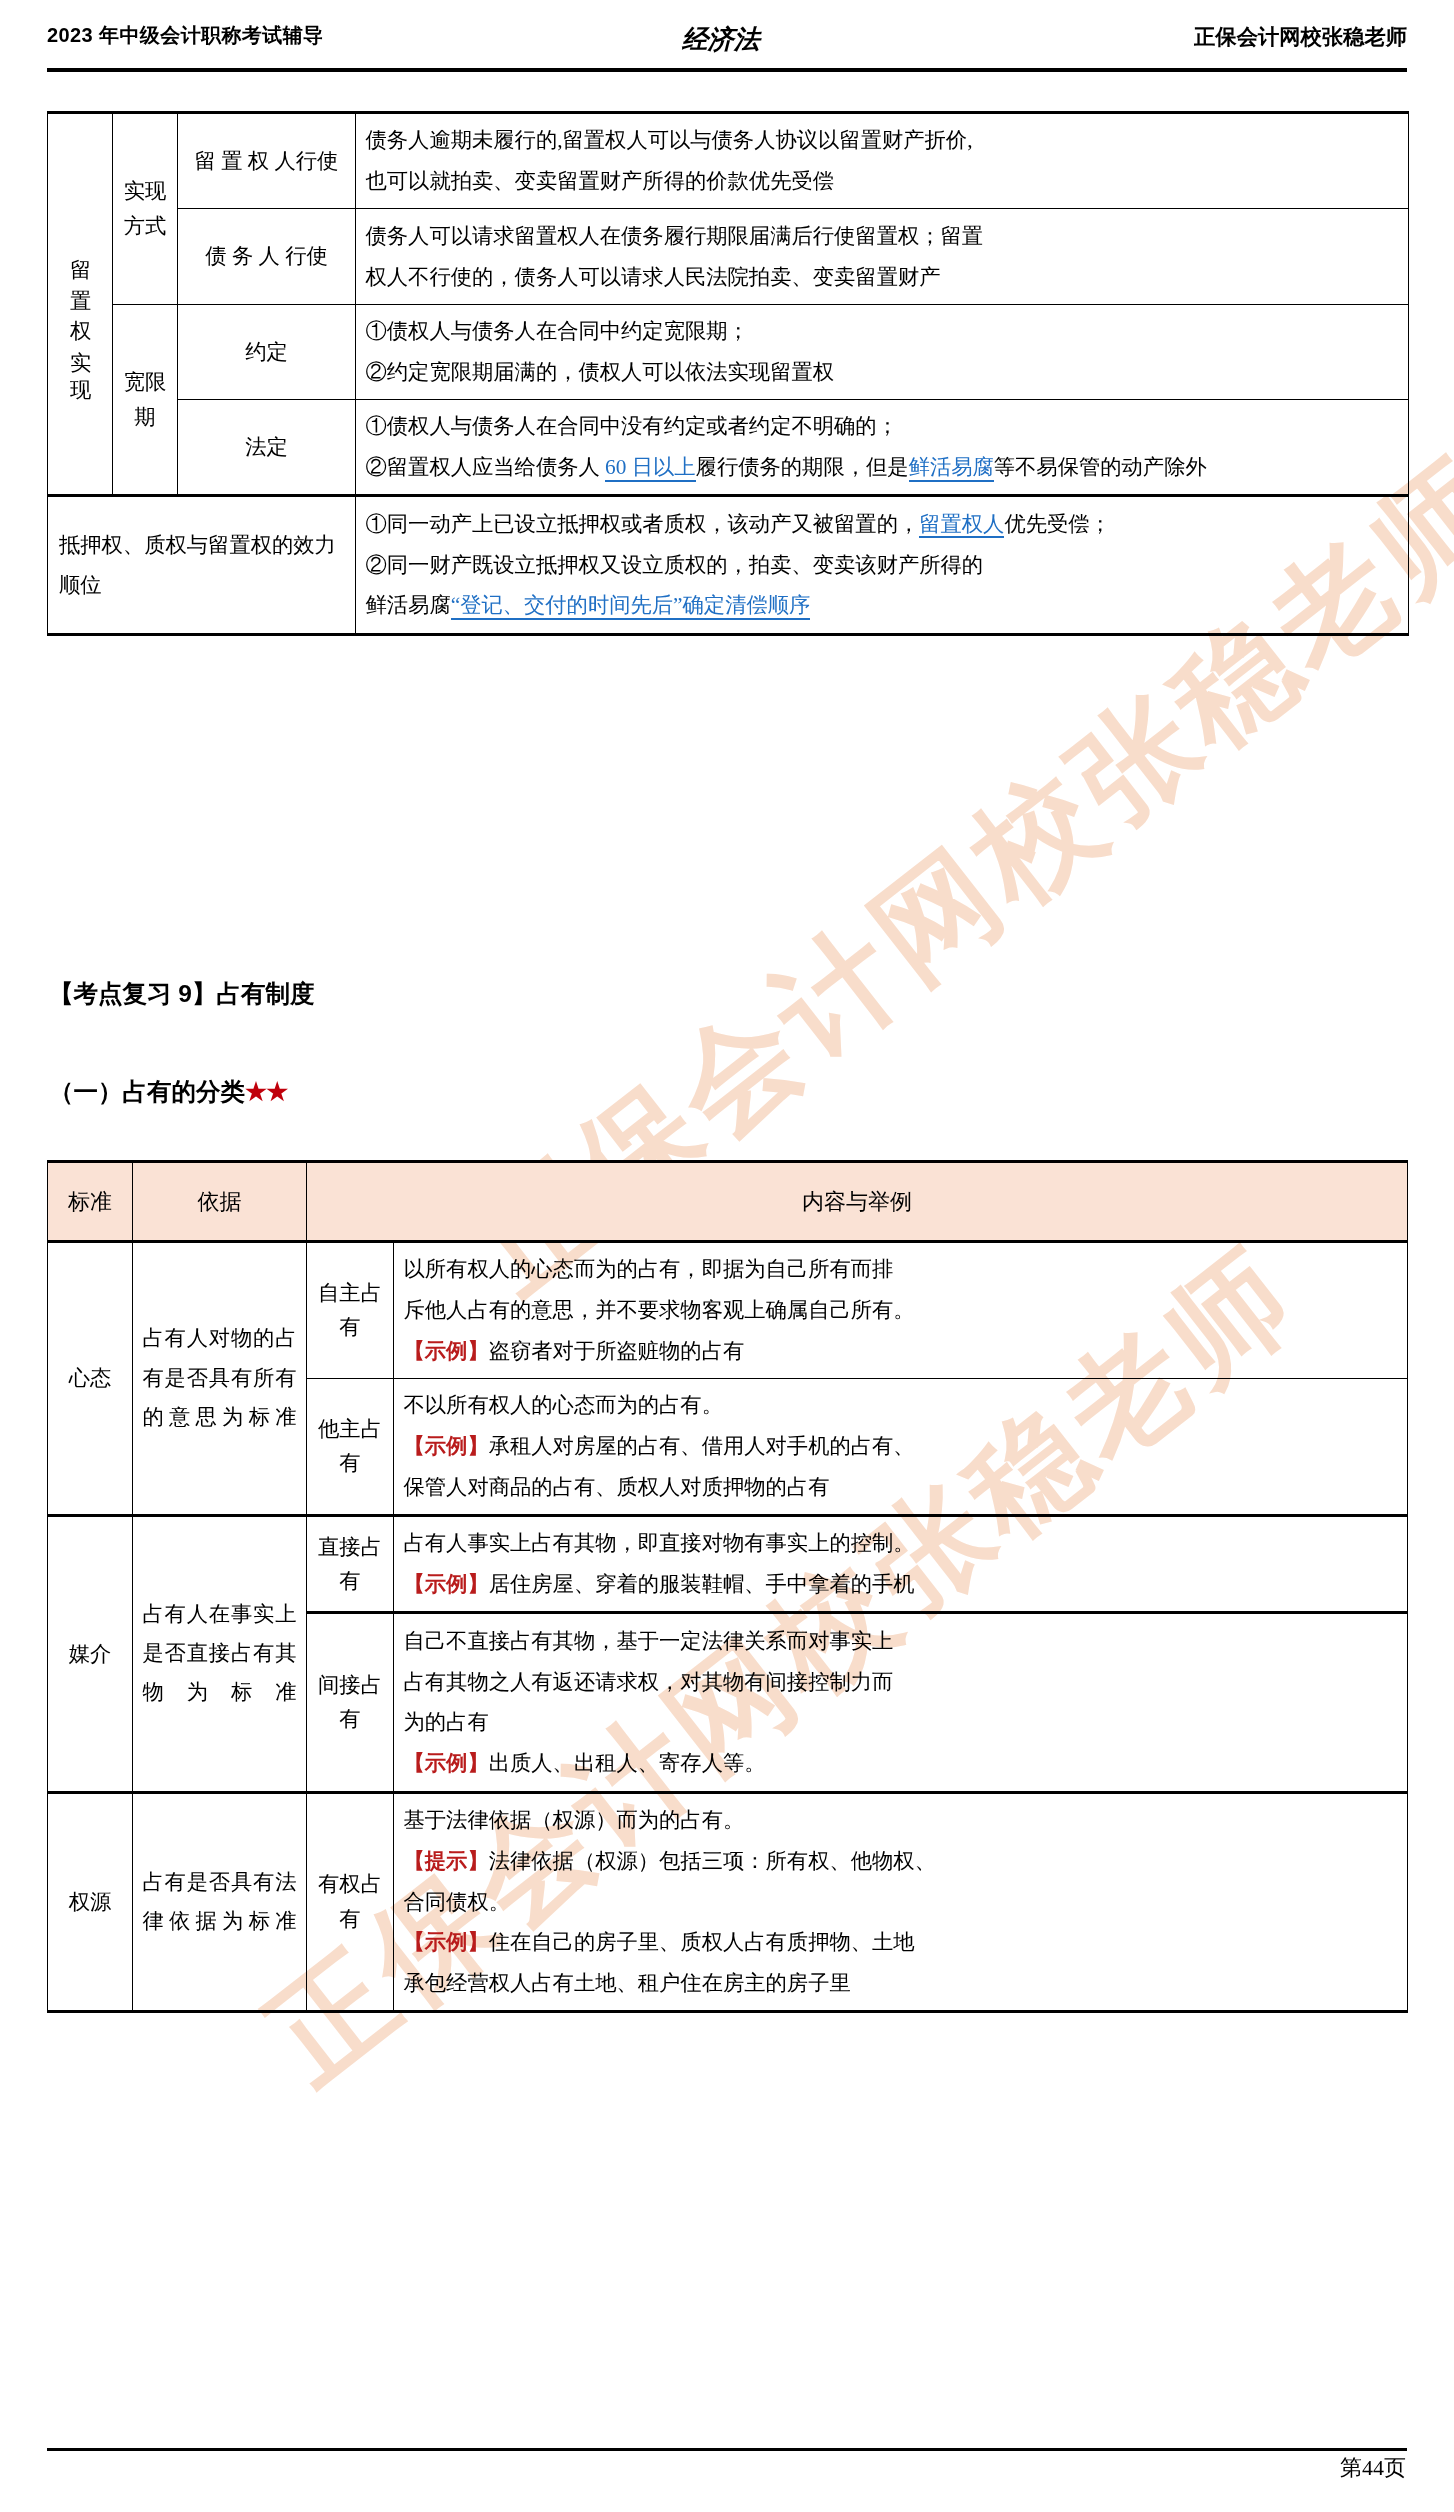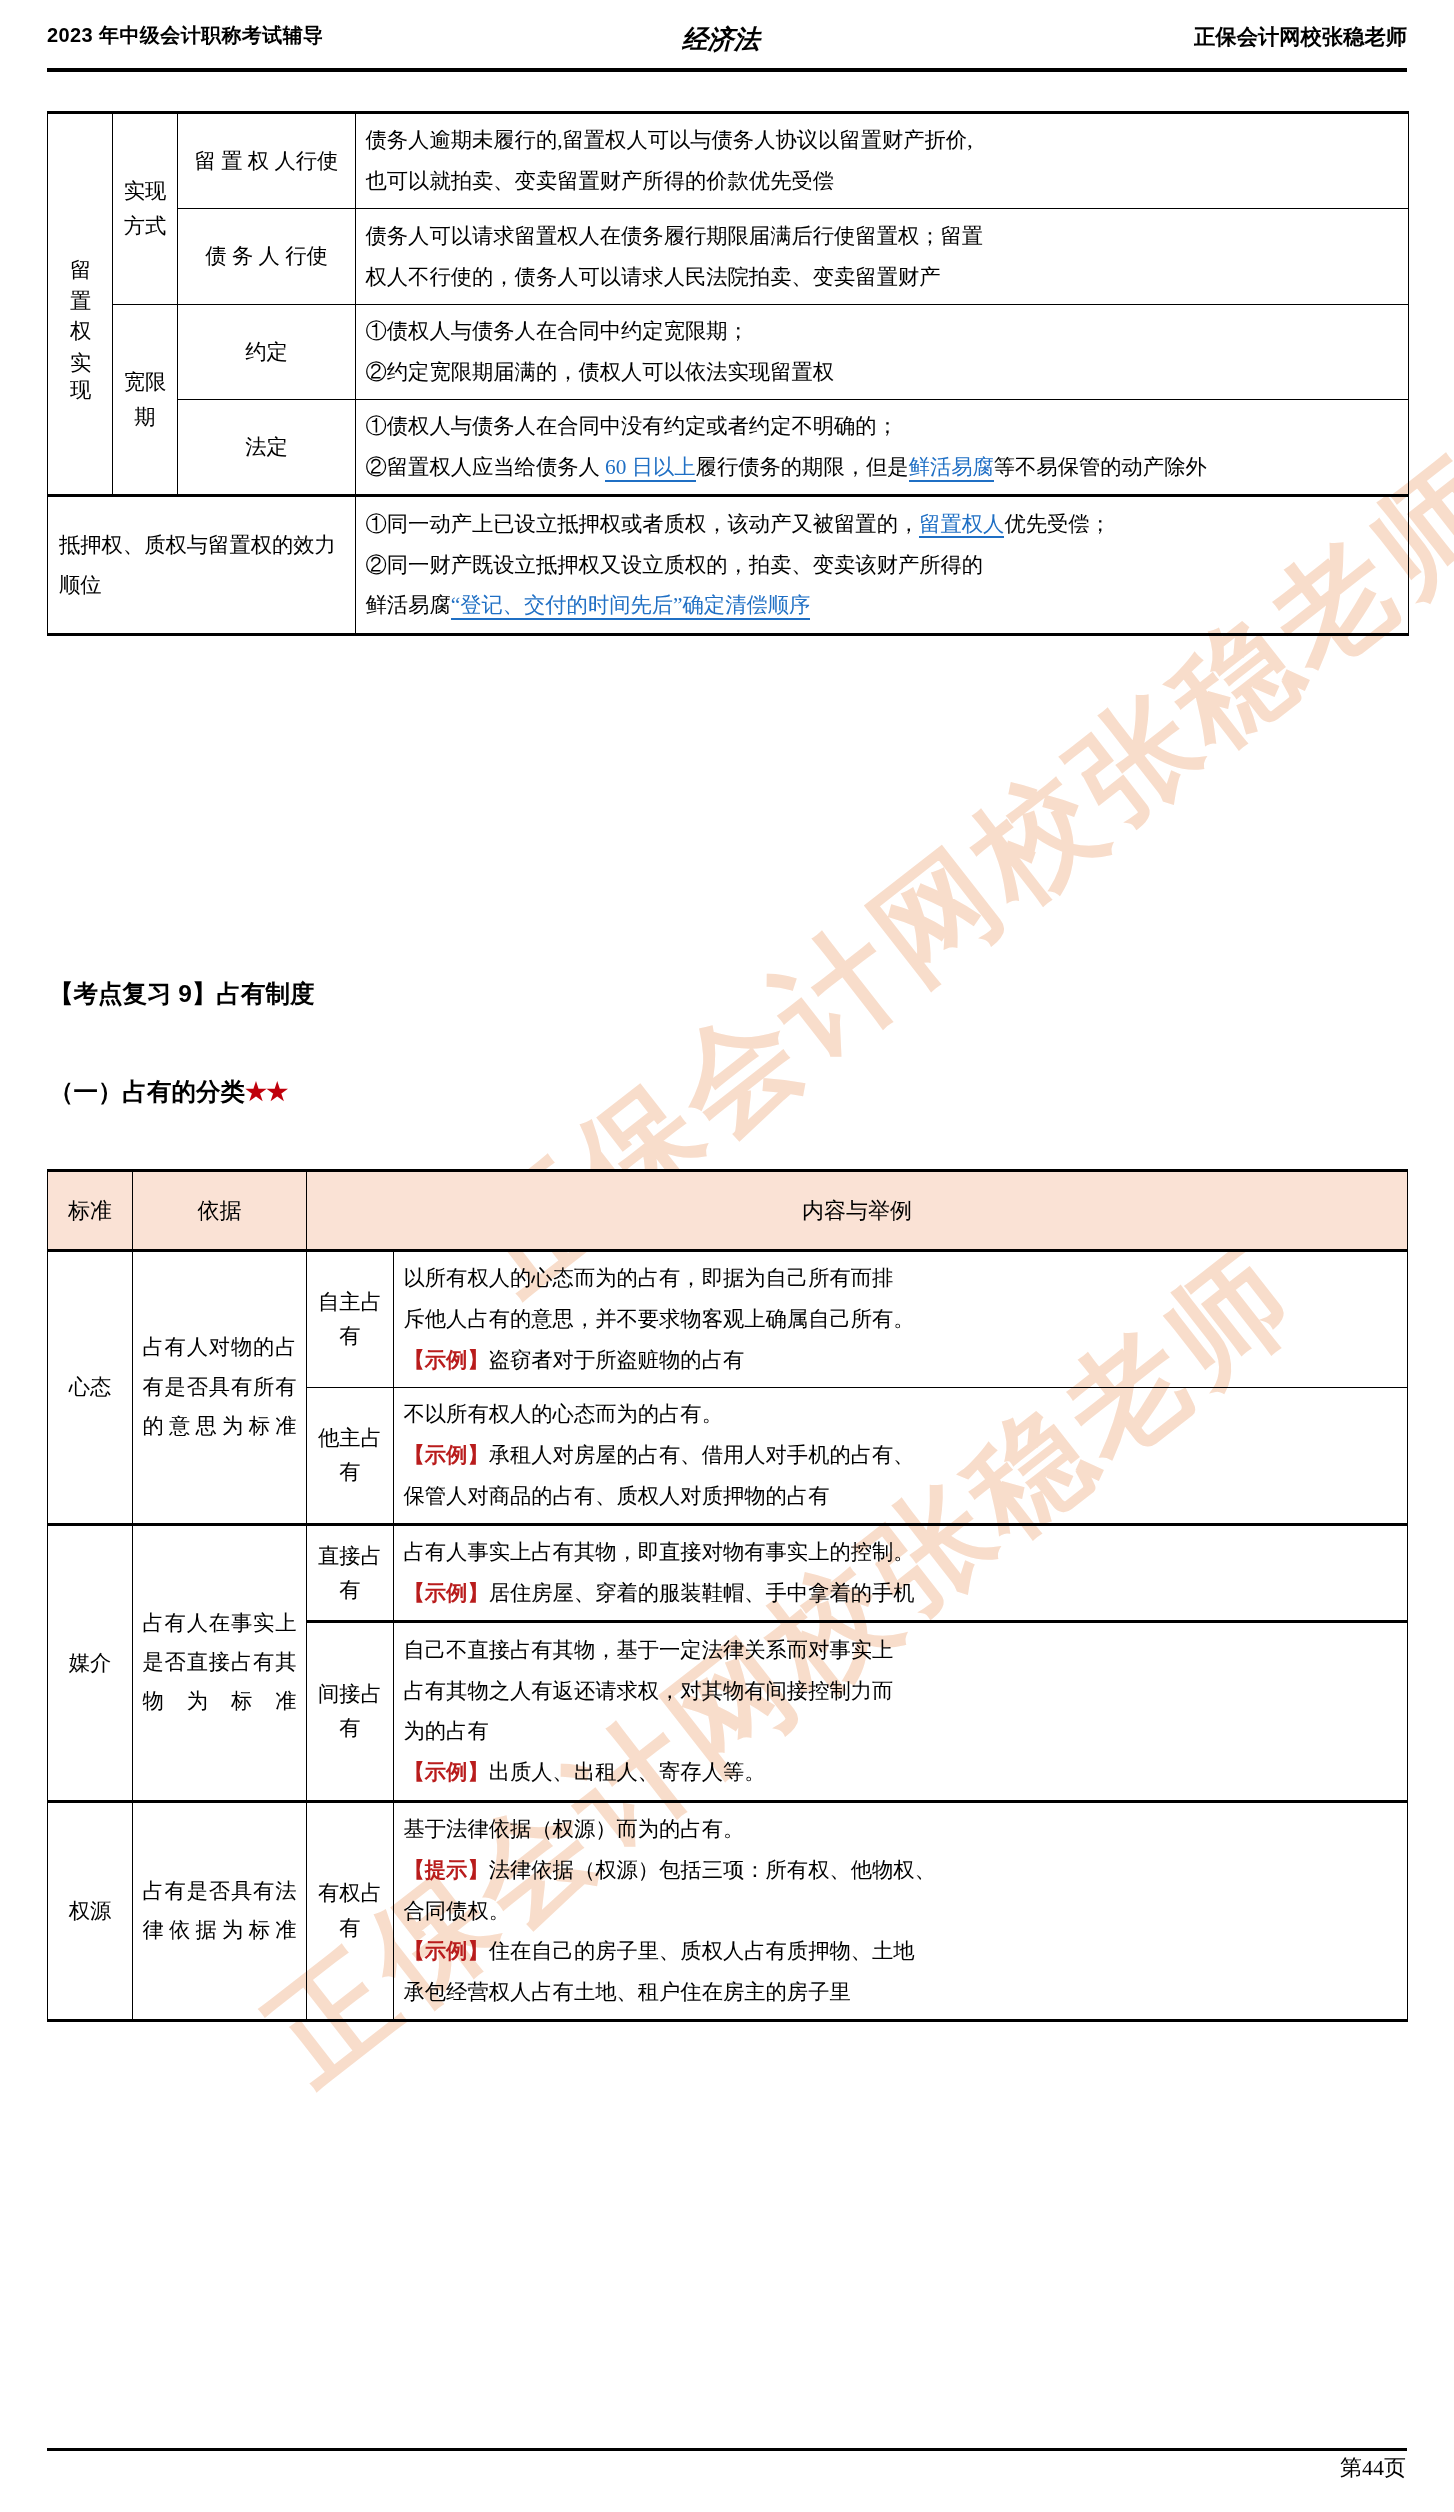--- a/index.html
+++ b/index.html
@@ -112,21 +112,21 @@
     text-align: left;
     line-height: 1.92;
     padding: 11px 11px 11px 12.6px;
   }
   .center-wrap { text-align: center; line-height: 1.62; }
 
   
   #tbl-liuzhi { left: 47px; top: 111px; width: 1360px; }
 
   
-  #tbl-zhanyou { left: 47px; top: 1160px; width: 1360px; margin-top: 9px; }
+  #tbl-zhanyou { left: 47px; top: 1160px; width: 1360px; }
   #tbl-zhanyou td.hdr {
     background: #fae2d5;
     text-align: center;
     font-size: 22px;
     padding: 20.5px 6.3px;
   }
 
   
   .blue-u {
     color: #1f6fc4;

